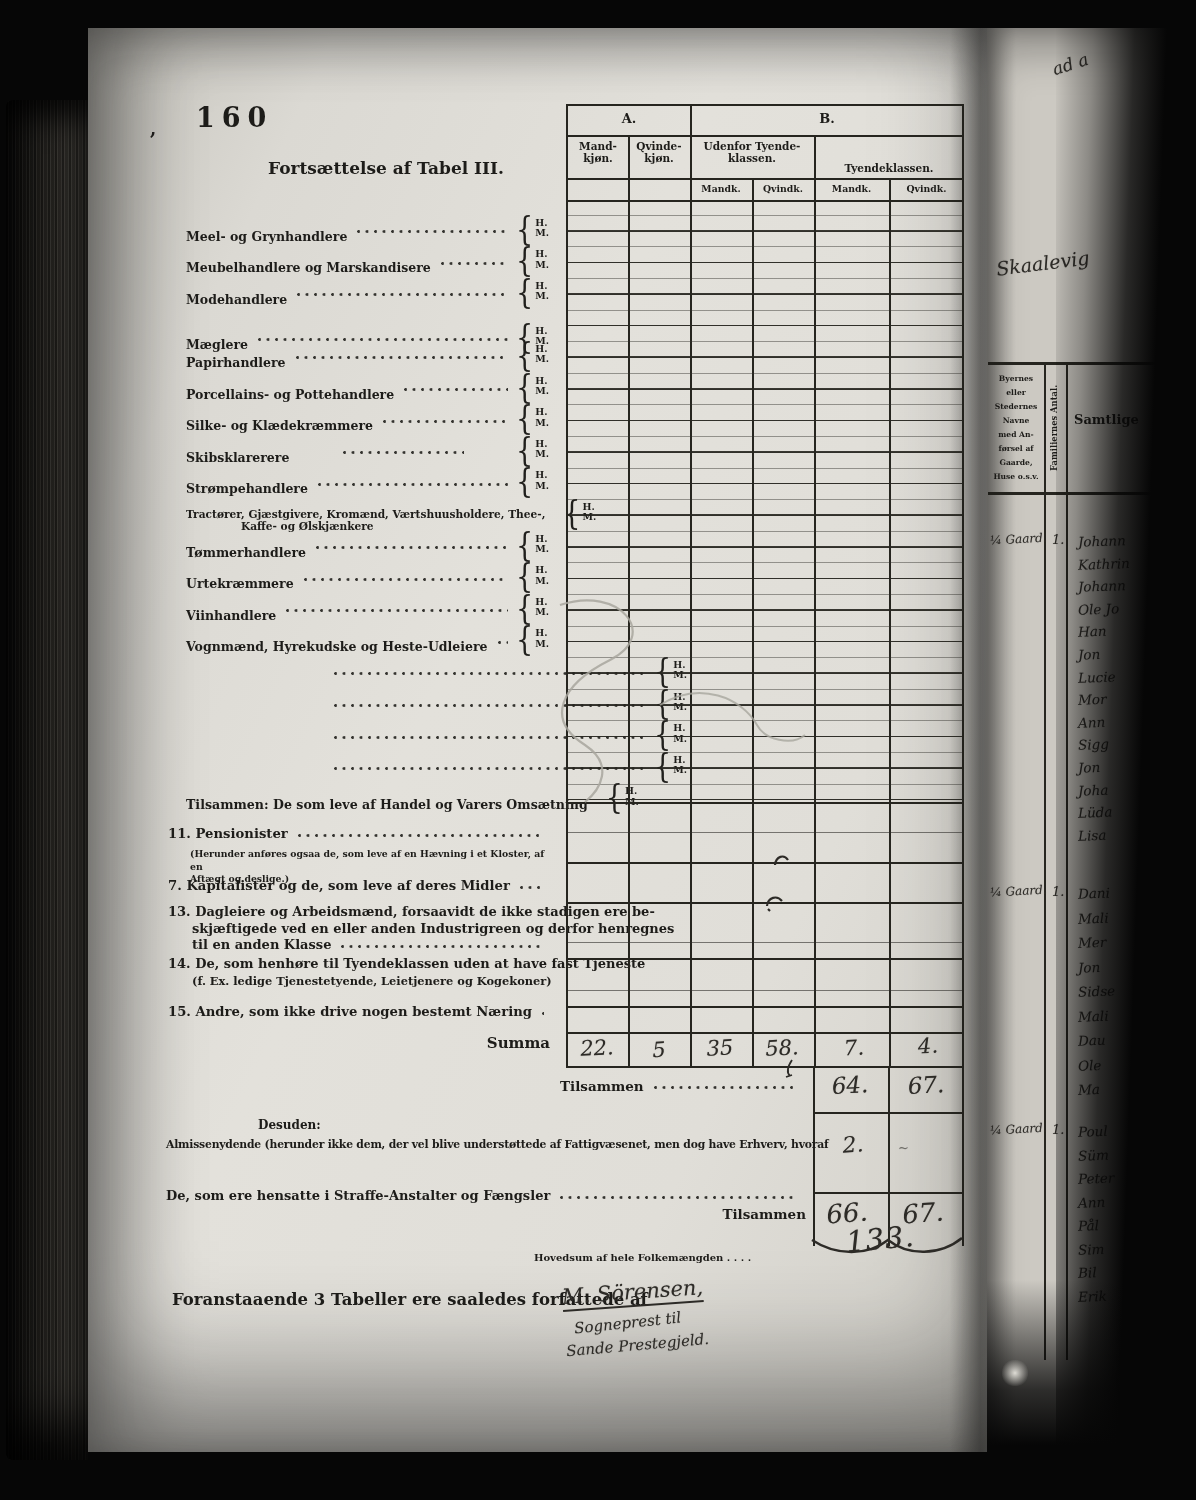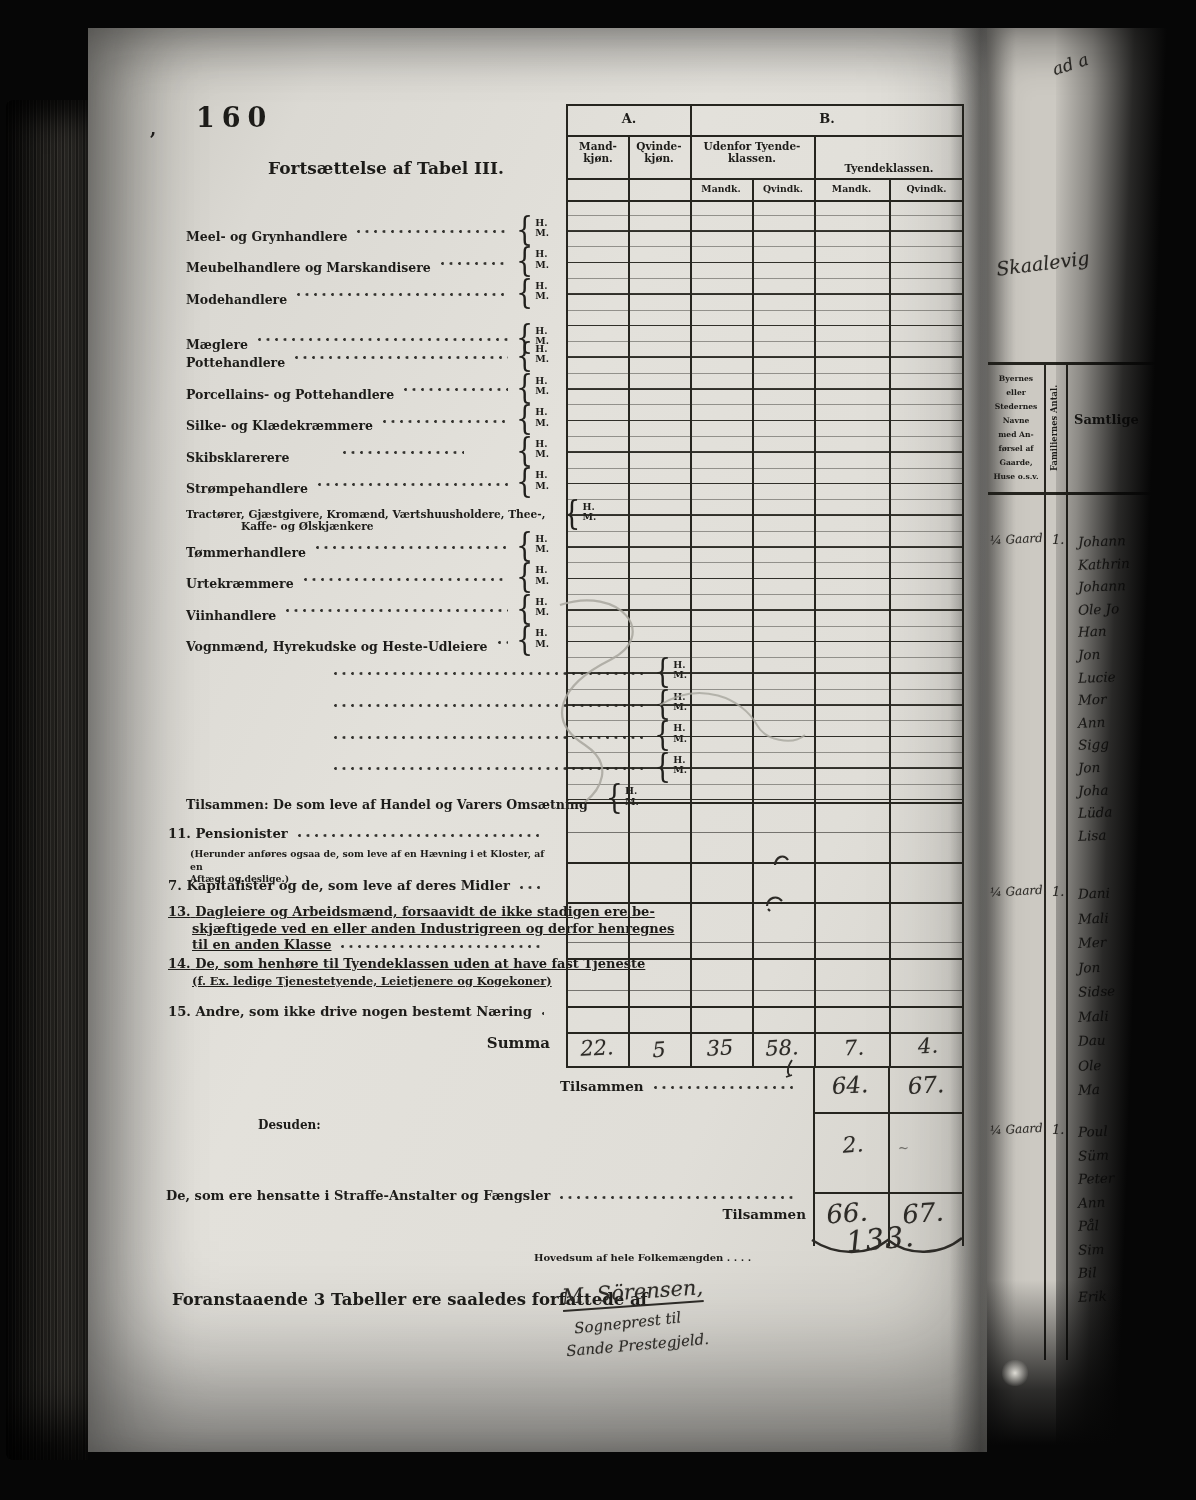--- a/index.html
+++ b/index.html
@@ -32,21 +32,21 @@
   .occ-row.two .l2{padding-left:55px;}
   .occ-label .l2:empty{display:none;}
   .occ-row.blank{padding-left:138px;}
   .occ-row.strong .occ-label{font-size:12.6px;}
   .brace-group{display:flex;align-items:center;width:36px;flex:none;}
   .brace{font-size:27px;font-weight:400;transform:scaleY(1.25);color:#201f1c;}
   .hm{display:flex;flex-direction:column;font-size:9.5px;font-weight:bold;line-height:10.5px;margin-left:2px;}
   
   .item-row{position:absolute;left:168px;width:384px;display:flex;font-size:13.2px;font-weight:bold;white-space:nowrap;}
   .item-col{position:absolute;left:168px;width:384px;font-size:13px;font-weight:bold;line-height:16.5px;white-space:nowrap;}
-  .item-col .dline{display:flex;text-decoration:underline;}
+  .item-col .dline{display:flex;}
   .note{position:absolute;left:190px;width:362px;font-size:9.3px;font-weight:bold;line-height:12.5px;}
   
   .grid-box{position:absolute;left:566px;top:104px;width:398px;height:964px;
             border:2px solid #26251F;box-sizing:border-box;}
   .vl,.hl{position:absolute;background:#26251F;}
   .vl{width:2px;} .hl{height:2px;left:0;width:100%;}
   .hl.thin{height:1px;background:rgba(45,44,40,.6);}
   .ruleA{position:absolute;left:0;width:100%;top:94px;height:601px;
      background:
        repeating-linear-gradient(to bottom,transparent 0 30.1px,rgba(38,37,31,.9) 30.1px 31.6px),
@@ -136,21 +136,21 @@
       <span class="brace-group">
         <span class="brace">{</span>
         <span class="hm">
           <span>H.</span>
           <span>M.</span>
         </span>
       </span>
     </div>
     <div class="occ-row" style="top: 338.4px;">
       <span class="occ-label">
-        <span class="l1">Pottehandlere</span>
+        <span class="l1">Papirhandlere</span>
 
       </span>
       <span class="dots"></span>
       <span class="brace-group">
         <span class="brace">{</span>
         <span class="hm">
           <span>H.</span>
           <span>M.</span>
         </span>
       </span>
@@ -436,20 +436,21 @@
   <div class="abs" style="left:813px;top:1192px;width:151px;height:2px;background:#26251F;"></div>
 
   <div class="item-row" style="left:560px;top:1078px;width:246px;font-size:13.5px;">
     <span>Tilsammen</span>
     <span class="dots"></span>
   </div>
   <div class="abs hand" style="left:820px;top:1072px;width:60px;text-align:center;font-size:23px;transform:rotate(-3deg);">64.</div>
   <div class="abs hand" style="left:896px;top:1072px;width:60px;text-align:center;font-size:23px;transform:rotate(-3deg);">67.</div>
 
   <div class="abs b" style="left:258px;top:1118px;font-size:12px;">Desuden:</div>
+  <div class="abs b" style="left:166px;top:1138px;width:642px;font-size:10.8px;letter-spacing:-0.2px;white-space:nowrap;">Almissenydende (herunder ikke dem, der vel blive understøttede af Fattigvæsenet, men dog have Erhverv, hvoraf</div>
   <div class="abs hand" style="left:828px;top:1132px;width:50px;text-align:center;font-size:22px;transform:rotate(-4deg);">2.</div>
   <div class="abs hand" style="left:898px;top:1140px;font-size:13px;opacity:.6;">~</div>
 
   <div class="item-row" style="left:166px;top:1188px;width:640px;font-size:13px;">
     <span>De, som ere hensatte i Straffe-Anstalter og Fængsler</span>
     <span class="dots"></span>
   </div>
 
   <div class="abs b" style="left:606px;top:1206px;width:200px;text-align:right;font-size:13.5px;">Tilsammen</div>
   <div class="abs hand" style="left:814px;top:1198px;width:66px;text-align:center;font-size:26px;transform:rotate(-4deg);">66.</div>

